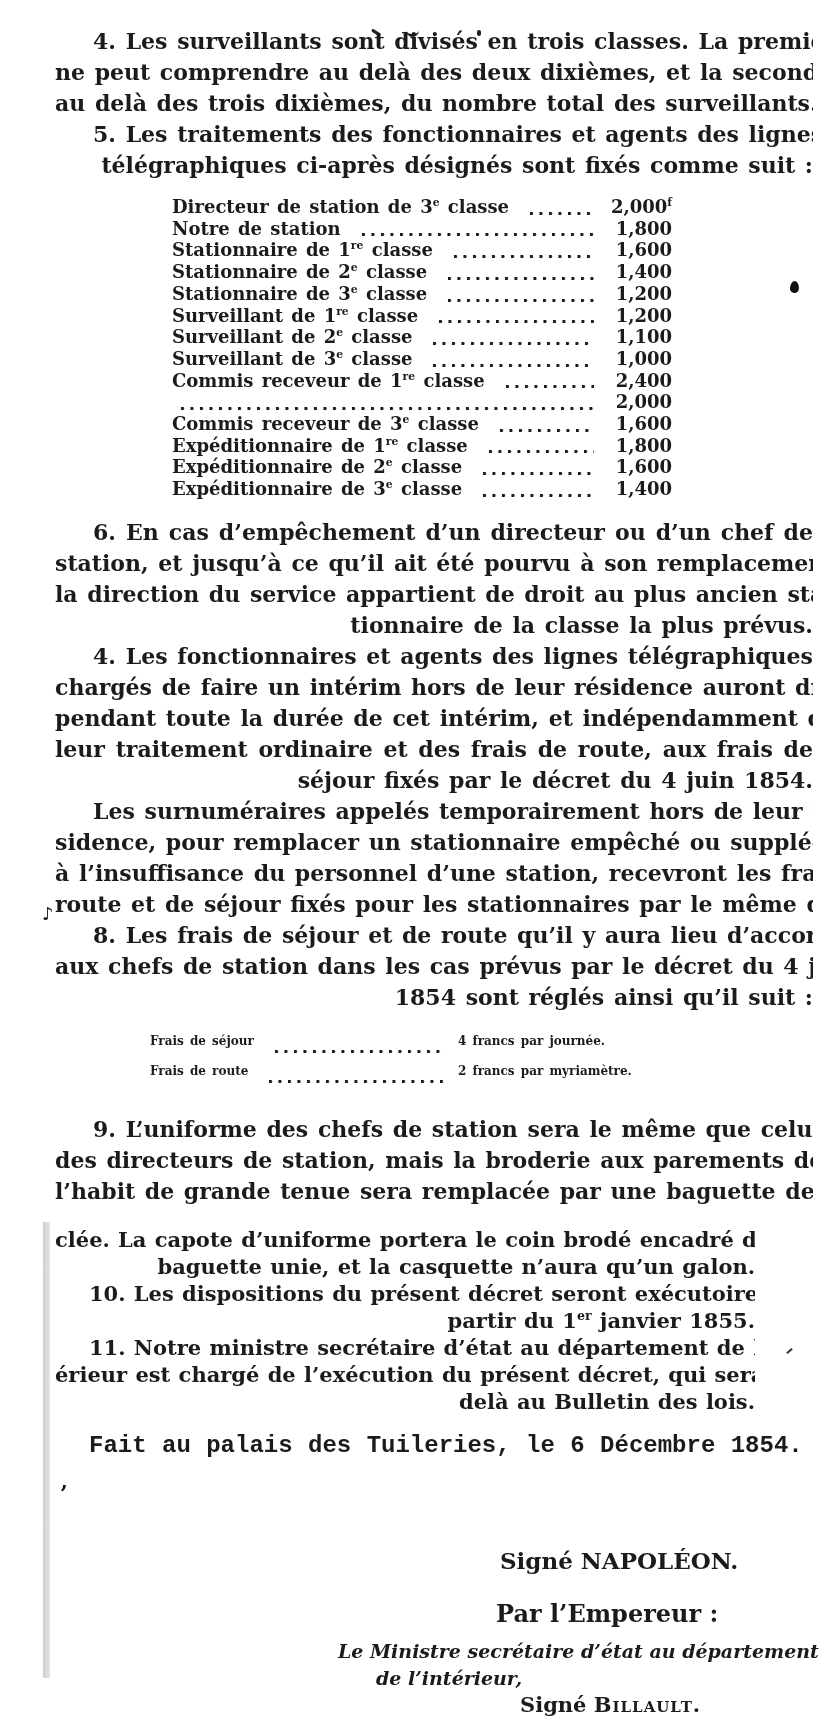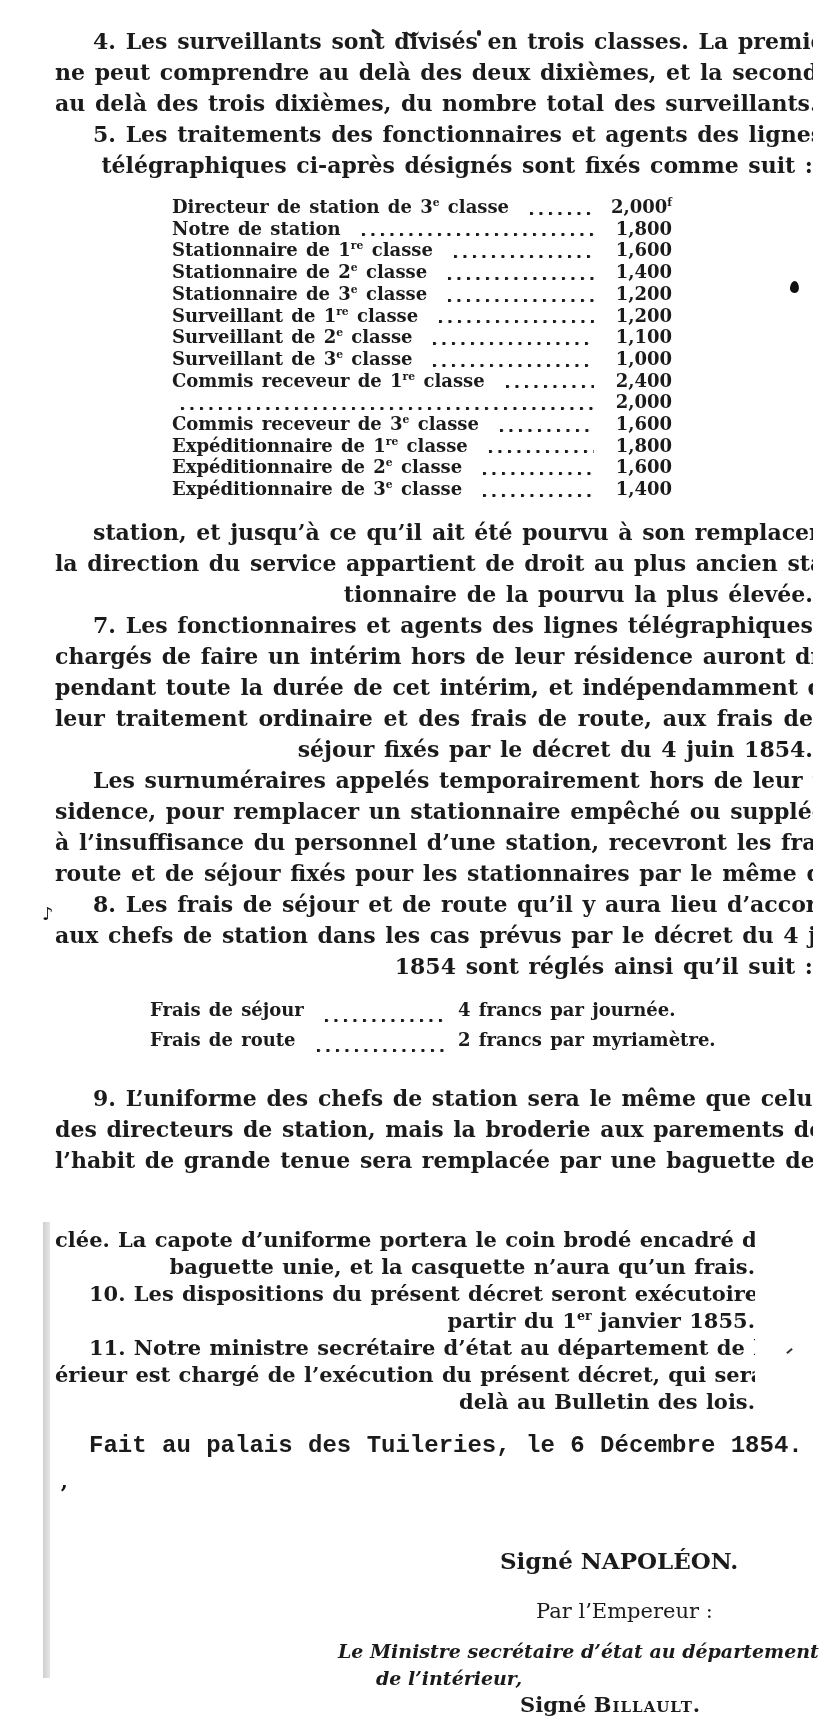--- a/index.html
+++ b/index.html
@@ -20,33 +20,33 @@
 
   
   .stable{margin:15px 0 17px 117px;width:500px;font-size:18px;line-height:21.7px;}
   .srow{display:flex;align-items:baseline;gap:12px;}
   .srow .lbl{white-space:nowrap;}
   .leader{flex:1 1 auto;height:5px;margin:0 2px 2px 8px;align-self:flex-end;
     background:radial-gradient(circle at 2.5px 2.5px,#1c1c1c 1.5px,rgba(0,0,0,0) 1.9px) left center/9.5px 5px repeat-x;}
   .srow .val{white-space:nowrap;width:64px;text-align:right;}
 
   
-  .atable{margin:13px 0 28px 95px;width:560px;font-size:18px;line-height:30px;}
+  .atable{margin:13px 0 28px 95px;width:560px;font-size:12px;line-height:30px;}
   .atable .val{width:252px;text-align:left;}
 
   
   .sec2{position:absolute;left:55px;top:1226px;width:700px;
         font-size:21px;line-height:27px;font-weight:bold;word-spacing:1px;}
   .sec2 .ln{height:27px;}
   .sec2 .indent .ln:first-child{text-indent:34px;}
   .dateline{margin:17px 0 0 0;text-indent:34px;font-size:24px;white-space:nowrap;font-family:Liberation Mono, monospace;}
 
   
   .sig-nap{position:absolute;left:500px;top:1547px;font-size:23px;font-weight:bold;white-space:nowrap;}
-  .sig-par{position:absolute;left:536px;top:1599px;font-size:21px;font-weight:normal;white-space:nowrap;}
+  .sig-par{position:absolute;left:496px;top:1599px;font-size:24px;font-weight:bold;white-space:nowrap;}
   .sig-min{position:absolute;left:338px;top:1638px;width:420px;font-size:19px;line-height:27px;
            font-style:italic;font-weight:bold;white-space:nowrap;}
   .sig-min .l2{margin-left:38px;}
   .sig-bil{position:absolute;left:520px;top:1692px;font-size:21px;font-weight:bold;white-space:nowrap;}
   .sig-bil .scaps{font-variant:small-caps;letter-spacing:1px;}
 
   
   .artifact{position:absolute;}
   .mark-a{left:371px;top:31px;width:10px;height:3px;background:#202020;border-radius:2px;transform:rotate(32deg);}
   .mark-b{left:406px;top:26px;width:13px;height:8px;border-bottom:3px solid #202020;border-radius:0 0 9px 9px;}
@@ -147,26 +147,27 @@
           <span class="leader"></span>
           <span class="val">1,600</span>
         </div>
         <div class="srow">
           <span class="lbl">Expéditionnaire de 3<sup>e</sup> classe</span>
           <span class="leader"></span>
           <span class="val">1,400</span>
         </div>
       </div>
     <div class="para indent">
+        <div class="ln">6. En cas d’empêchement d’un directeur ou d’un chef de</div>
         <div class="ln">station, et jusqu’à ce qu’il ait été pourvu à son remplacement,</div>
         <div class="ln">la direction du service appartient de droit au plus ancien sta-</div>
-        <div class="ln short">tionnaire de la pourvu la plus élevée.</div>
-      </div>
-    <div class="para indent">
-        <div class="ln">7. Les fonctionnaires et agents des lignes télégraphiques</div>
+        <div class="ln short">tionnaire de la classe la plus prévus.</div>
+      </div>
+    <div class="para indent">
+        <div class="ln">4. Les fonctionnaires et agents des lignes télégraphiques</div>
         <div class="ln">chargés de faire un intérim hors de leur résidence auront droit,</div>
         <div class="ln">pendant toute la durée de cet intérim, et indépendamment de</div>
         <div class="ln">leur traitement ordinaire et des frais de route, aux frais de</div>
         <div class="ln short">séjour fixés par le décret du 4 juin 1854.</div>
       </div>
     <div class="para indent">
         <div class="ln">Les surnuméraires appelés temporairement hors de leur ré-</div>
         <div class="ln">sidence, pour remplacer un stationnaire empêché ou suppléer</div>
         <div class="ln">à l’insuffisance du personnel d’une station, recevront les frais de</div>
         <div class="ln">route et de séjour fixés pour les stationnaires par le même décret.</div>
@@ -191,21 +192,21 @@
     <div class="para indent">
         <div class="ln">9. L’uniforme des chefs de station sera le même que celui</div>
         <div class="ln">des directeurs de station, mais la broderie aux parements de</div>
         <div class="ln">l’habit de grande tenue sera remplacée par une baguette den-</div>
       </div>
   </section>
 
   <section class="sec2">
     <div class="para">
         <div class="ln">clée. La capote d’uniforme portera le coin brodé encadré d’une</div>
-        <div class="ln short">baguette unie, et la casquette n’aura qu’un frais.</div>
+        <div class="ln short">baguette unie, et la casquette n’aura qu’un galon.</div>
       </div>
     <div class="para indent">
         <div class="ln">10. Les dispositions du présent décret seront exécutoires à</div>
         <div class="ln short">partir du 1<sup>er</sup> janvier 1855.</div>
       </div>
     <div class="para indent">
         <div class="ln">11. Notre ministre secrétaire d’état au département de l’in-</div>
         <div class="ln">érieur est chargé de l’exécution du présent décret, qui sera</div>
         <div class="ln short">delà au Bulletin des lois.</div>
       </div>

